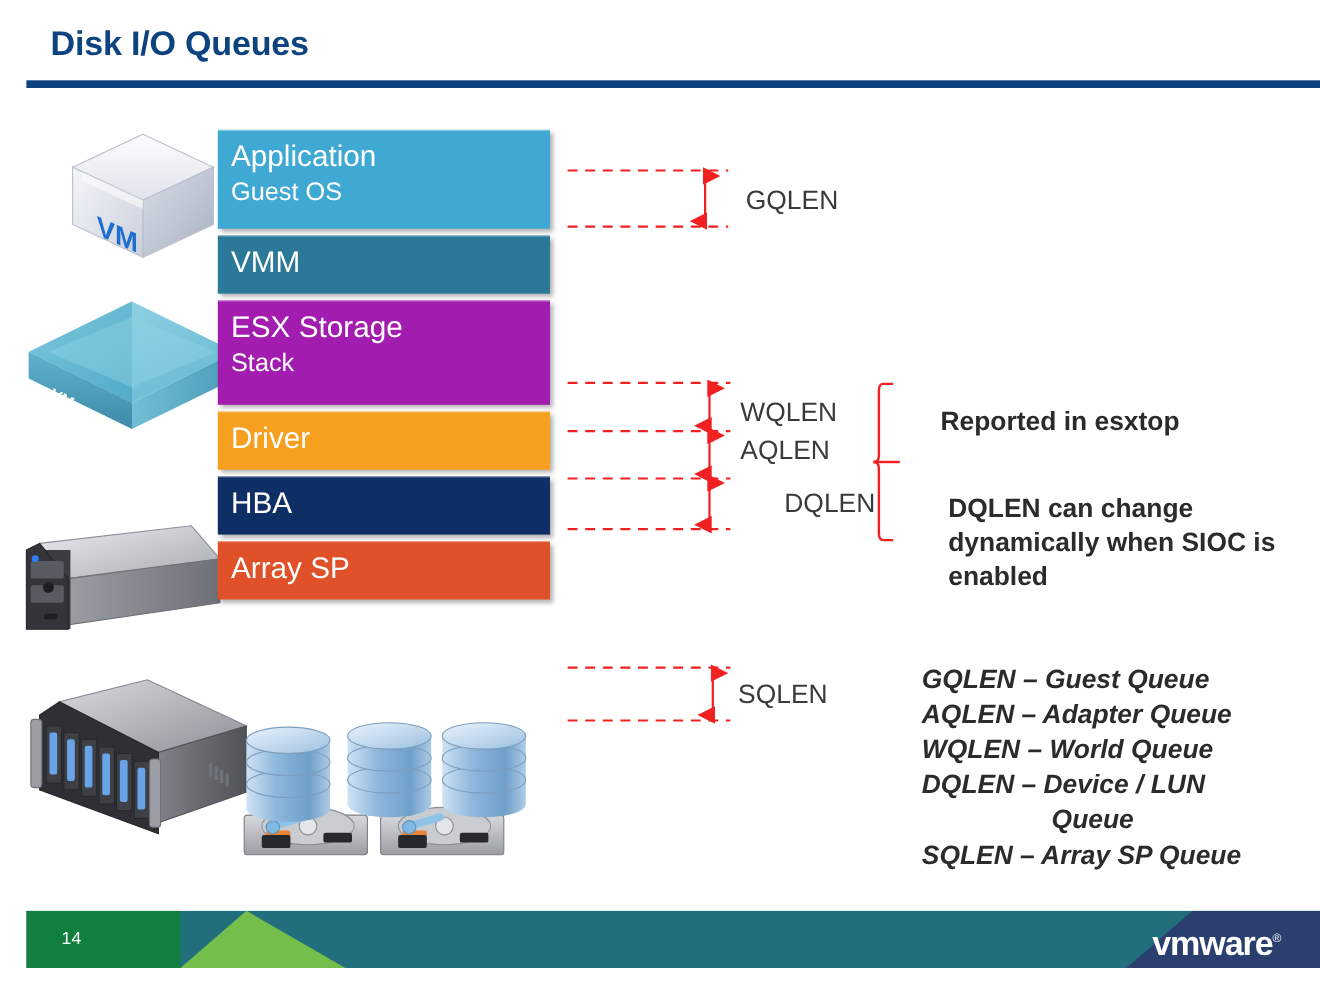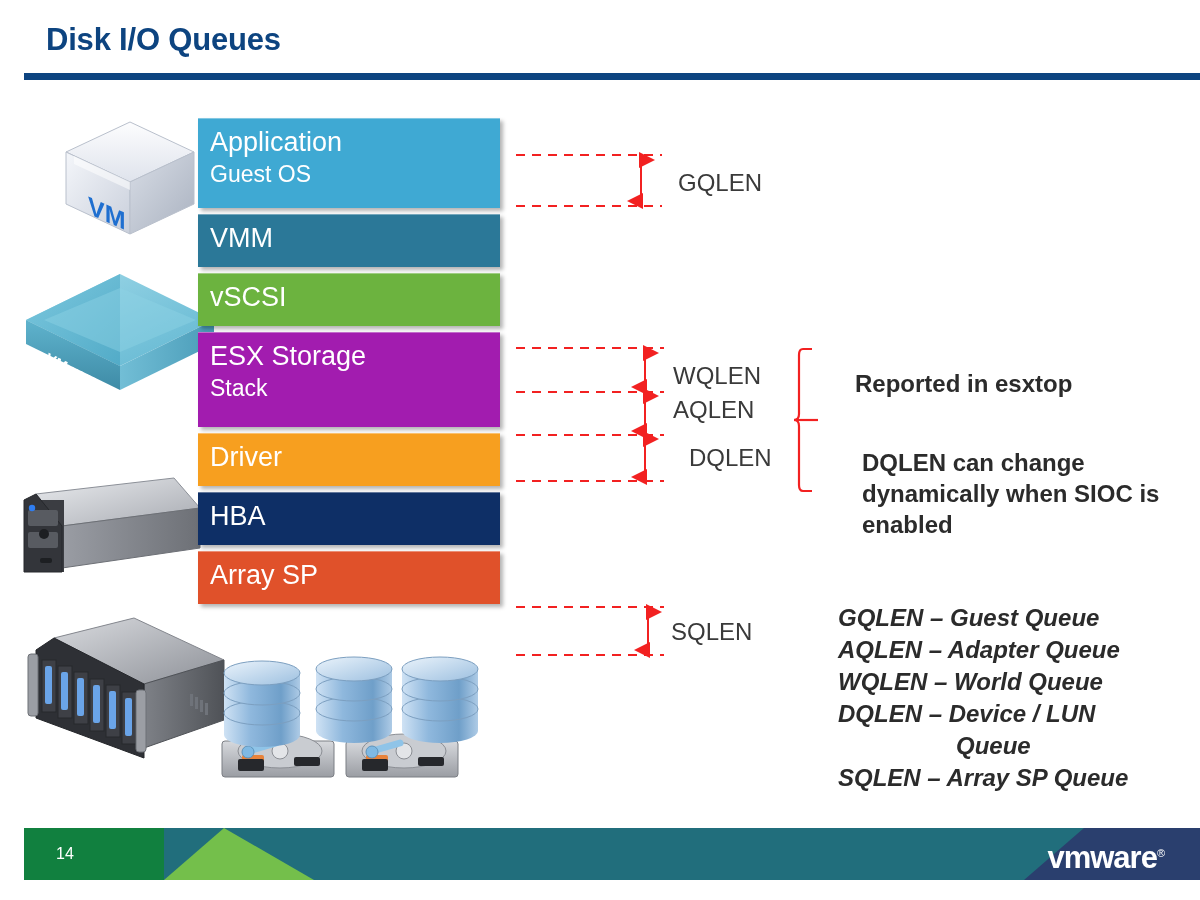--- a/index.html
+++ b/index.html
@@ -328,23 +328,20 @@
   </svg>
 
   <div class="stack" id="stack">
       <div class="layer h-tall" style="background: rgb(63, 169, 211);">
         <div class="l1">Application</div>
         <div class="l2">Guest OS</div>
       </div>
       <div class="layer h-norm" style="background: rgb(43, 120, 152);">
         <div class="l1">VMM</div>
       </div>
-      <div class="layer h-norm" style="background: rgb(108, 179, 63);">
-        <div class="l1">vSCSI</div>
-      </div>
       <div class="layer h-two" style="background: #a21caf;">
         <div class="l1">ESX Storage</div>
         <div class="l2">Stack</div>
       </div>
       <div class="layer h-norm" style="background: rgb(247, 159, 31);">
         <div class="l1">Driver</div>
       </div>
       <div class="layer h-norm" style="background: rgb(14, 47, 102);">
         <div class="l1">HBA</div>
       </div>
@@ -382,21 +379,21 @@
     <line x1="648" y1="612" x2="648" y2="650" stroke="#f22121" stroke-width="2" marker-start="url(#arrUp)" marker-end="url(#arrDn)"></line>
 
     <path d="M812,349 L803,349 Q799,349 799,355 L799,414 Q799,420 794,420 Q799,420 799,426 L799,485 Q799,491 803,491 L812,491" fill="none" stroke="#f22121" stroke-width="2.2"></path>
     <line x1="794" y1="420" x2="818" y2="420" stroke="#f22121" stroke-width="2.2"></line>
   </svg>
 
   <div id="annot-labels">
       <div class="annot-label" style="left: 678px; top: 169px;">GQLEN</div>
       <div class="annot-label" style="left: 673px; top: 362px;">WQLEN</div>
       <div class="annot-label" style="left: 673px; top: 396px;">AQLEN</div>
-      <div class="annot-label" style="left: 689px; top: 444px; text-align: center;">DQLEN</div>
+      <div class="annot-label" style="left: 713px; top: 444px; text-align: center;">DQLEN</div>
       <div class="annot-label" style="left: 671px; top: 618px;">SQLEN</div>
     </div>
 
   <div class="note note-esxtop">Reported in esxtop</div>
   <div class="note note-dqlen">DQLEN can change dynamically when SIOC is enabled</div>
 
   <div class="legend" id="legend">
       <div>GQLEN – Guest Queue</div>
       <div>AQLEN – Adapter Queue</div>
       <div>WQLEN – World Queue</div>

